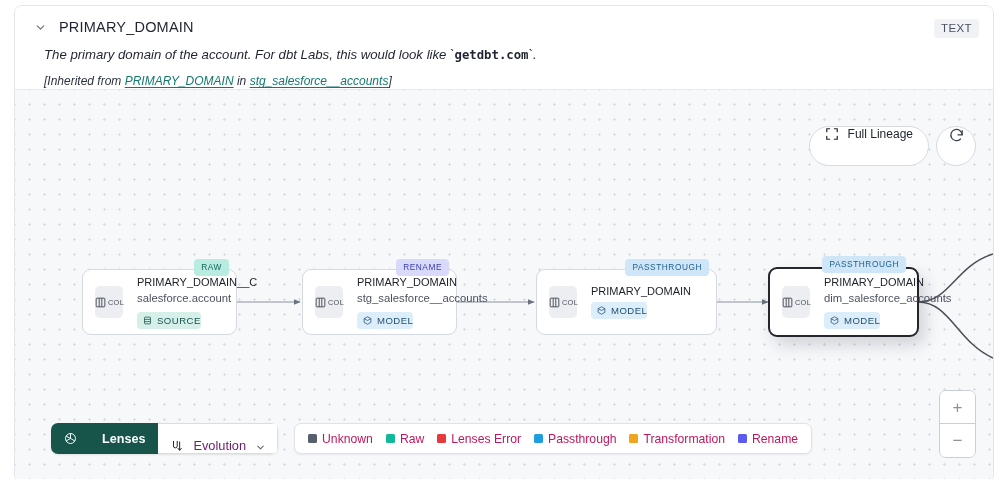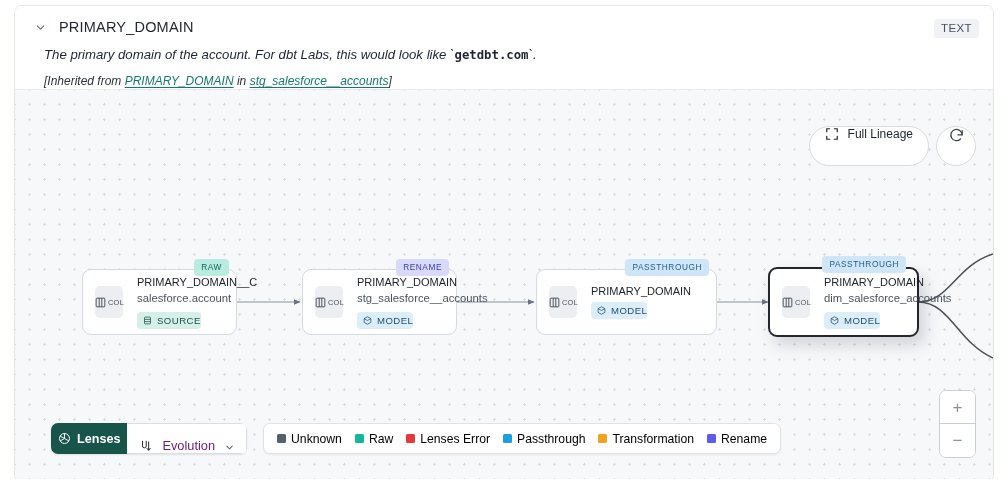--- a/index.html
+++ b/index.html
@@ -269,22 +269,22 @@
     height: 31px;
     border-radius: 7px;
     overflow: hidden;
     box-shadow: 0 1px 2px rgba(20,25,40,.10);
   }
   .seg-lenses {
     background: #17544a;
     color: #ffffff;
     display: flex;
     align-items: center;
-    gap: 6px;
-    padding: 0 7px;
+    gap: 25px;
+    padding: 0 13px;
     font-size: 12.6px;
     font-weight: bold;
     cursor: pointer;
     text-align: right;
   }
   .seg-evolution {
     background: #ffffff;
     color: #701a75;
     display: flex;
     align-items: flex-end;
@@ -307,21 +307,21 @@
     border: 1px solid #dfe3e9;
     border-radius: 7px;
     padding: 0 13px;
     box-shadow: 0 1px 2px rgba(20,25,40,.07);
   }
   .legend-item {
     display: flex;
     align-items: center;
     gap: 5px;
     font-size: 12.2px;
-    color: #000000;
+    color: #be185d;
     white-space: nowrap;
   }
   .legend-swatch {
     width: 9px;
     height: 9px;
     border-radius: 1.5px;
     flex: 0 0 auto;
   }
 </style>
 </head>

